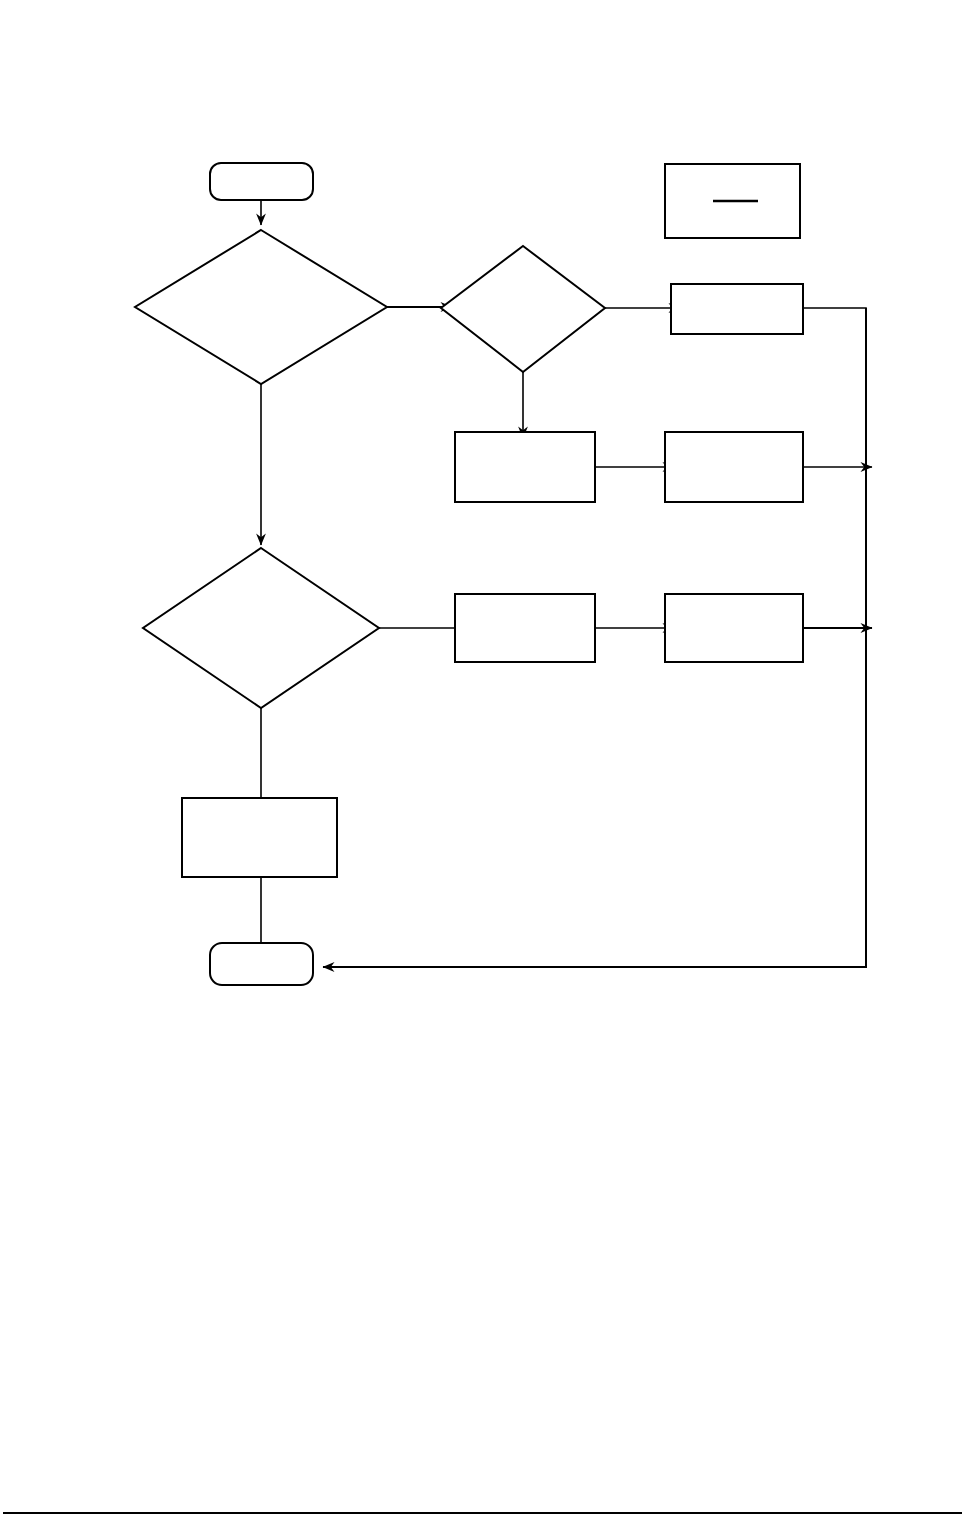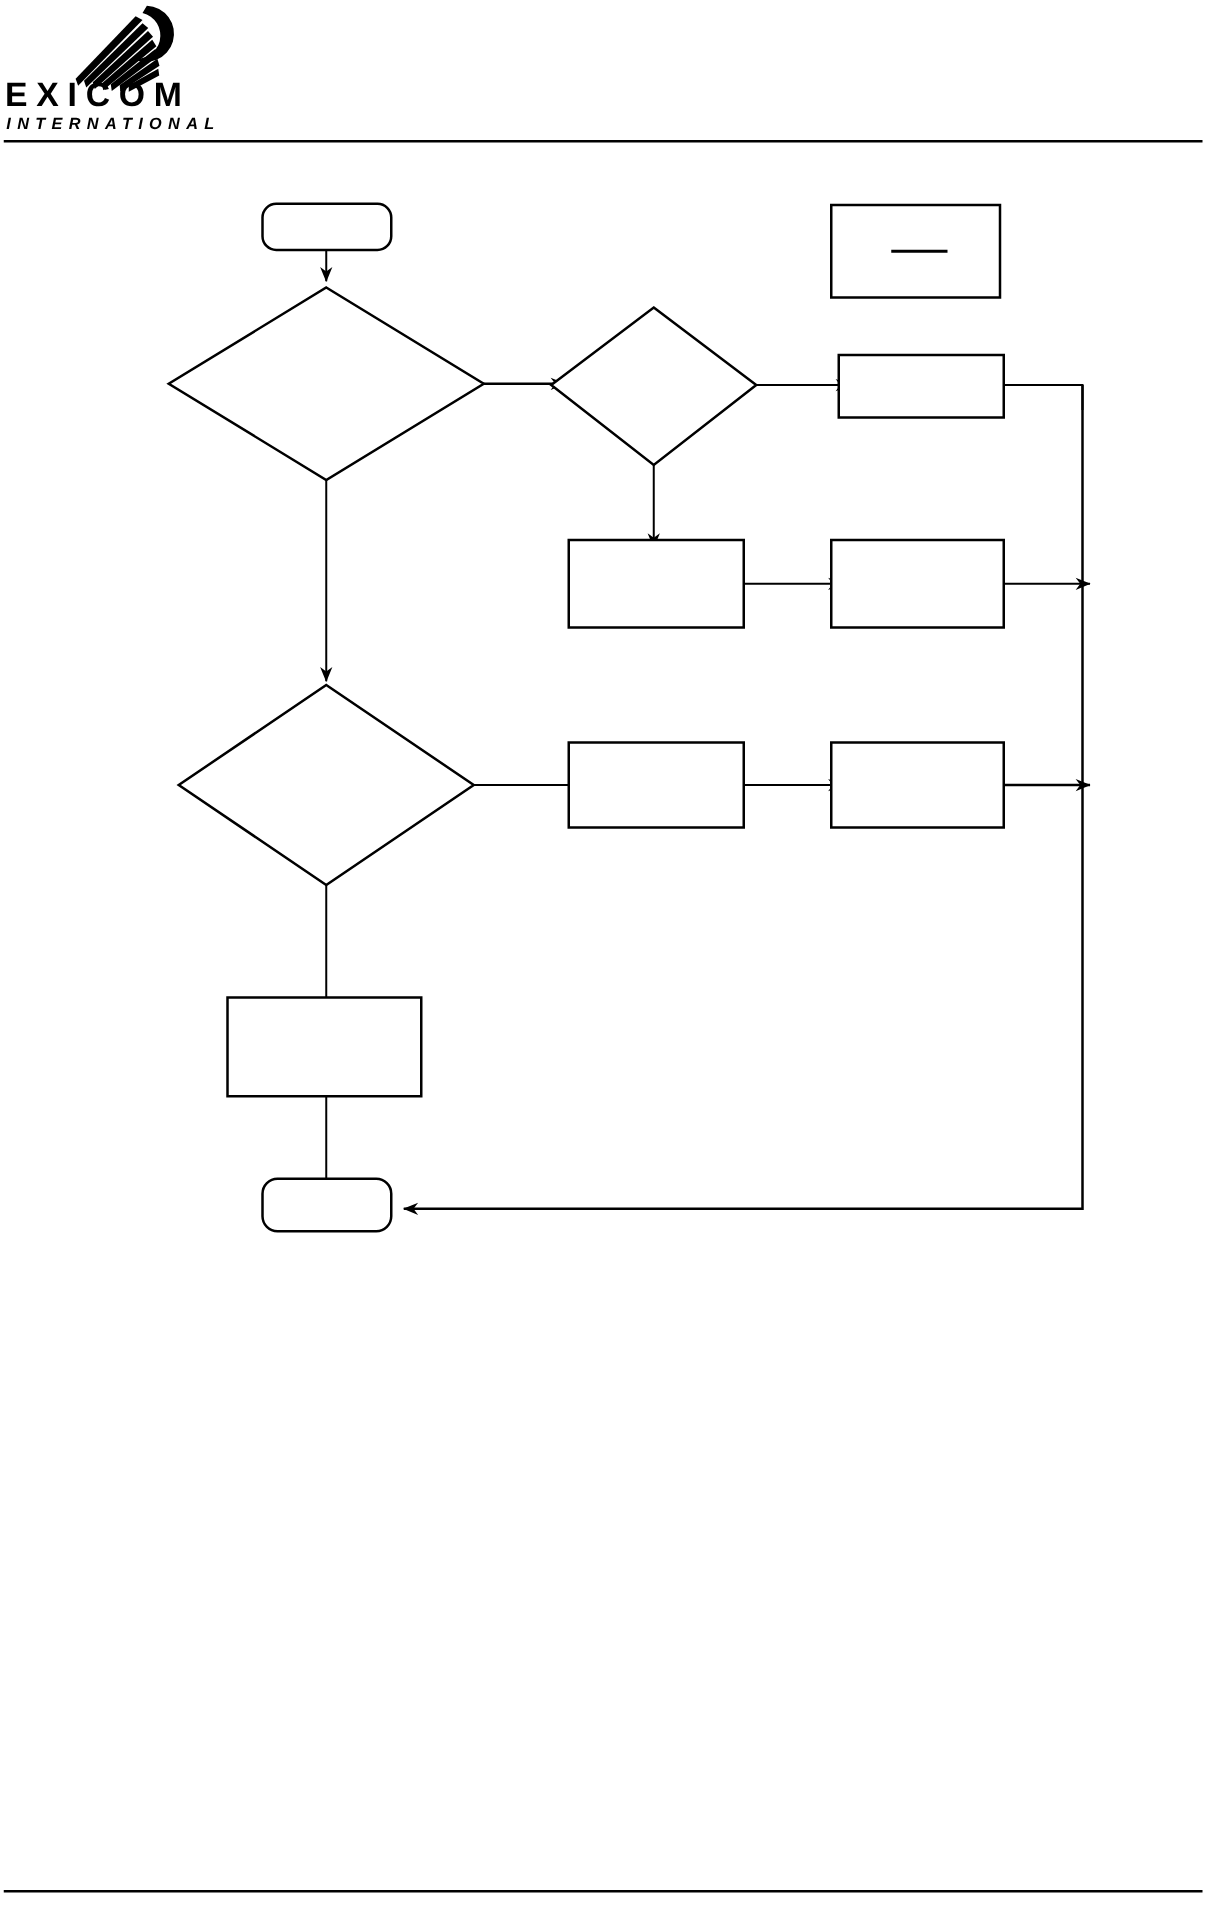--- a/index.html
+++ b/index.html
@@ -108,48 +108,20 @@
   .mark-line {
     stroke: #000000;
     stroke-width: 2.4;
   }
 </style>
 </head>
 <body>
 
 <div id="page">
 
-  <div id="header">
-
-    <div id="logo-mark">
-      <svg viewBox="0 0 120 72" width="120" height="72" aria-hidden="true">
-
-        <path d="M69.5 2.5
-                 A 22.5 22.5 0 1 1 57.5 44.5
-                 A 18.2 18.2 0 1 0 66.0 8.4
-                 Z" fill="#000000"></path>
-
-        <g fill="#000000">
-          <path d="M60.5 11.0 L66.0 14.0 L14.5 66.5 L12.5 61.0 Z"></path>
-          <path d="M66.0 16.5 L70.6 20.3 L21.0 68.0 L19.2 62.6 Z"></path>
-          <path d="M70.4 22.8 L74.4 27.4 L27.8 69.2 L26.2 63.8 Z"></path>
-          <path d="M73.8 29.8 L77.1 34.9 L34.6 70.2 L33.4 64.7 Z"></path>
-          <path d="M76.3 37.2 L78.9 42.6 L41.4 70.8 L40.6 65.4 Z"></path>
-          <path d="M77.9 45.0 L79.6 50.5 L48.2 71.2 L47.8 65.9 Z"></path>
-          <path d="M78.6 53.0 L79.4 58.3 L55.0 71.4 L55.0 66.2 Z"></path>
-        </g>
-      </svg>
-    </div>
-
-    <div id="logo-wordmark">EXICOM</div>
-
-    <div id="logo-subwordmark">INTERNATIONAL</div>
-
-    <div class="rule" id="header-rule"></div>
-  </div>
 
   <div id="flowchart">
     <svg id="flow-svg" viewBox="0 0 965 900" aria-hidden="false">
 
       <defs>
         <marker id="arrow" markerWidth="13" markerHeight="11" refX="12" refY="5.5" orient="auto" markerUnits="userSpaceOnUse">
           <path d="M0.5,0.6 L12.5,5.5 L0.5,10.4 L4.2,5.5 Z" fill="#000000"></path>
         </marker>
         <marker id="arrow-left" markerWidth="13" markerHeight="11" refX="12" refY="5.5" orient="auto" markerUnits="userSpaceOnUse">
           <path d="M0.5,0.6 L12.5,5.5 L0.5,10.4 L4.2,5.5 Z" fill="#000000"></path>

